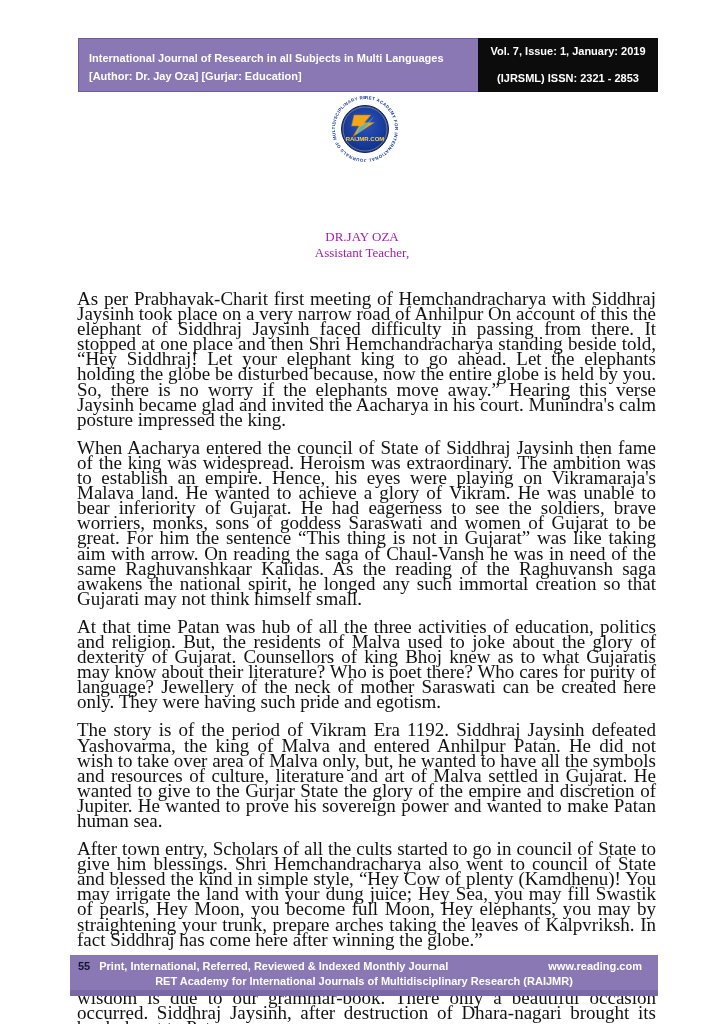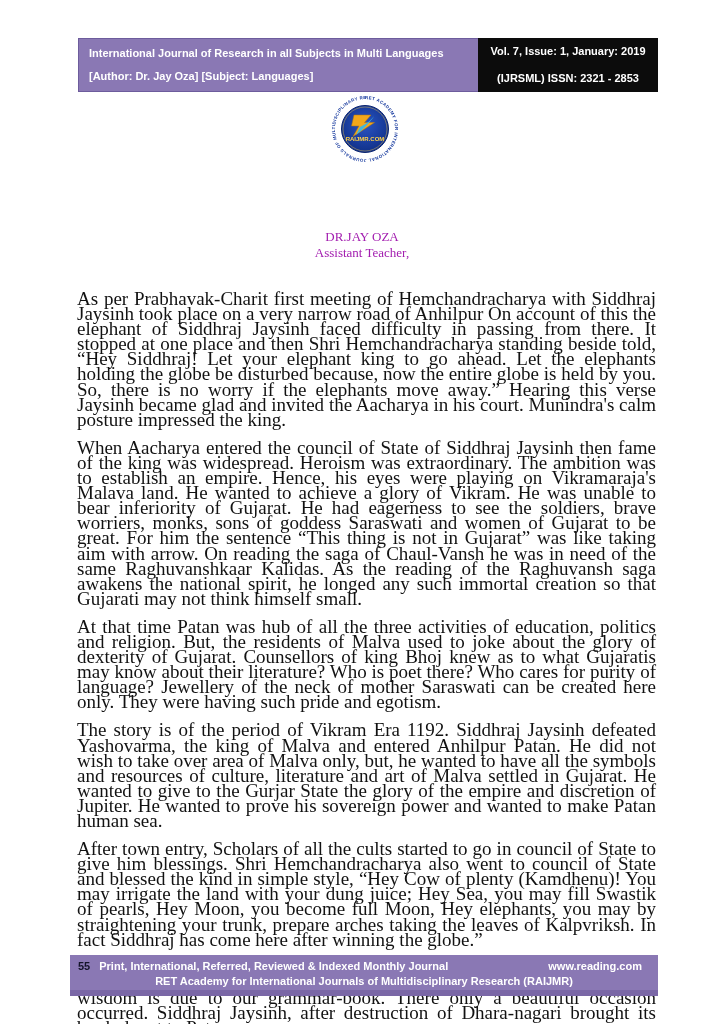--- a/index.html
+++ b/index.html
@@ -5,21 +5,21 @@
   * { margin:0; padding:0; box-sizing:border-box; }
   html,body { background:#ffffff; }
   body { width:724px; height:1024px; font-family:"Liberation Serif", serif; }
   .page { position:relative; width:724px; height:1024px; background:#ffffff; overflow:hidden; }
 
   
   .header-band { position:absolute; left:78px; top:38px; width:580px; height:54px;
                  display:flex; font-family:"Liberation Sans", sans-serif; }
   .header-left { flex:1; background:#8a78b4; border:1px solid #6d5c9c; border-right:none;
                  color:#ffffff; font-weight:bold; font-size:11px; line-height:13px;
-                 padding:8px 10px; display:flex; flex-direction:column; justify-content:space-between; gap:5px; }
+                 padding:8px 10px; display:flex; flex-direction:column; justify-content:flex-end; gap:5px; }
   .header-right { width:180px; background:#0c0c0c; color:#ffffff; font-weight:bold; font-size:11px;
                   line-height:13px; padding:8px 8px; display:flex; flex-direction:column;
                   justify-content:center; gap:14px; text-align:center; }
 
   
   .logo-wrap { position:absolute; top:94px; left:330px; width:70px; height:70px; }
 
   
   .article-title { position:absolute; top:167px; left:90px; width:544px; text-align:center;
                    font-weight:bold; font-size:22px; line-height:27px; color:#121212; }
@@ -44,21 +44,21 @@
   .footer-row2 { text-align:center; padding-top:3px; }
 </style>
 </head>
 <body>
 
 <div class="page">
 
   <div class="header-band">
     <div class="header-left">
       <span>International Journal of Research in all Subjects in Multi Languages</span>
-      <span>[Author: Dr. Jay Oza] [Subject: Languages]</span>
+      <span>[Author: Dr. Jay Oza] [Gurjar: Education]</span>
     </div>
     <div class="header-right">
       <span>Vol. 7, Issue: 1, January: 2019</span>
       <span>(IJRSML)  ISSN: 2321 - 2853</span>
     </div>
   </div>
 
   <div class="logo-wrap">
     <svg width="70" height="70" viewBox="0 0 70 70">
       <defs>

